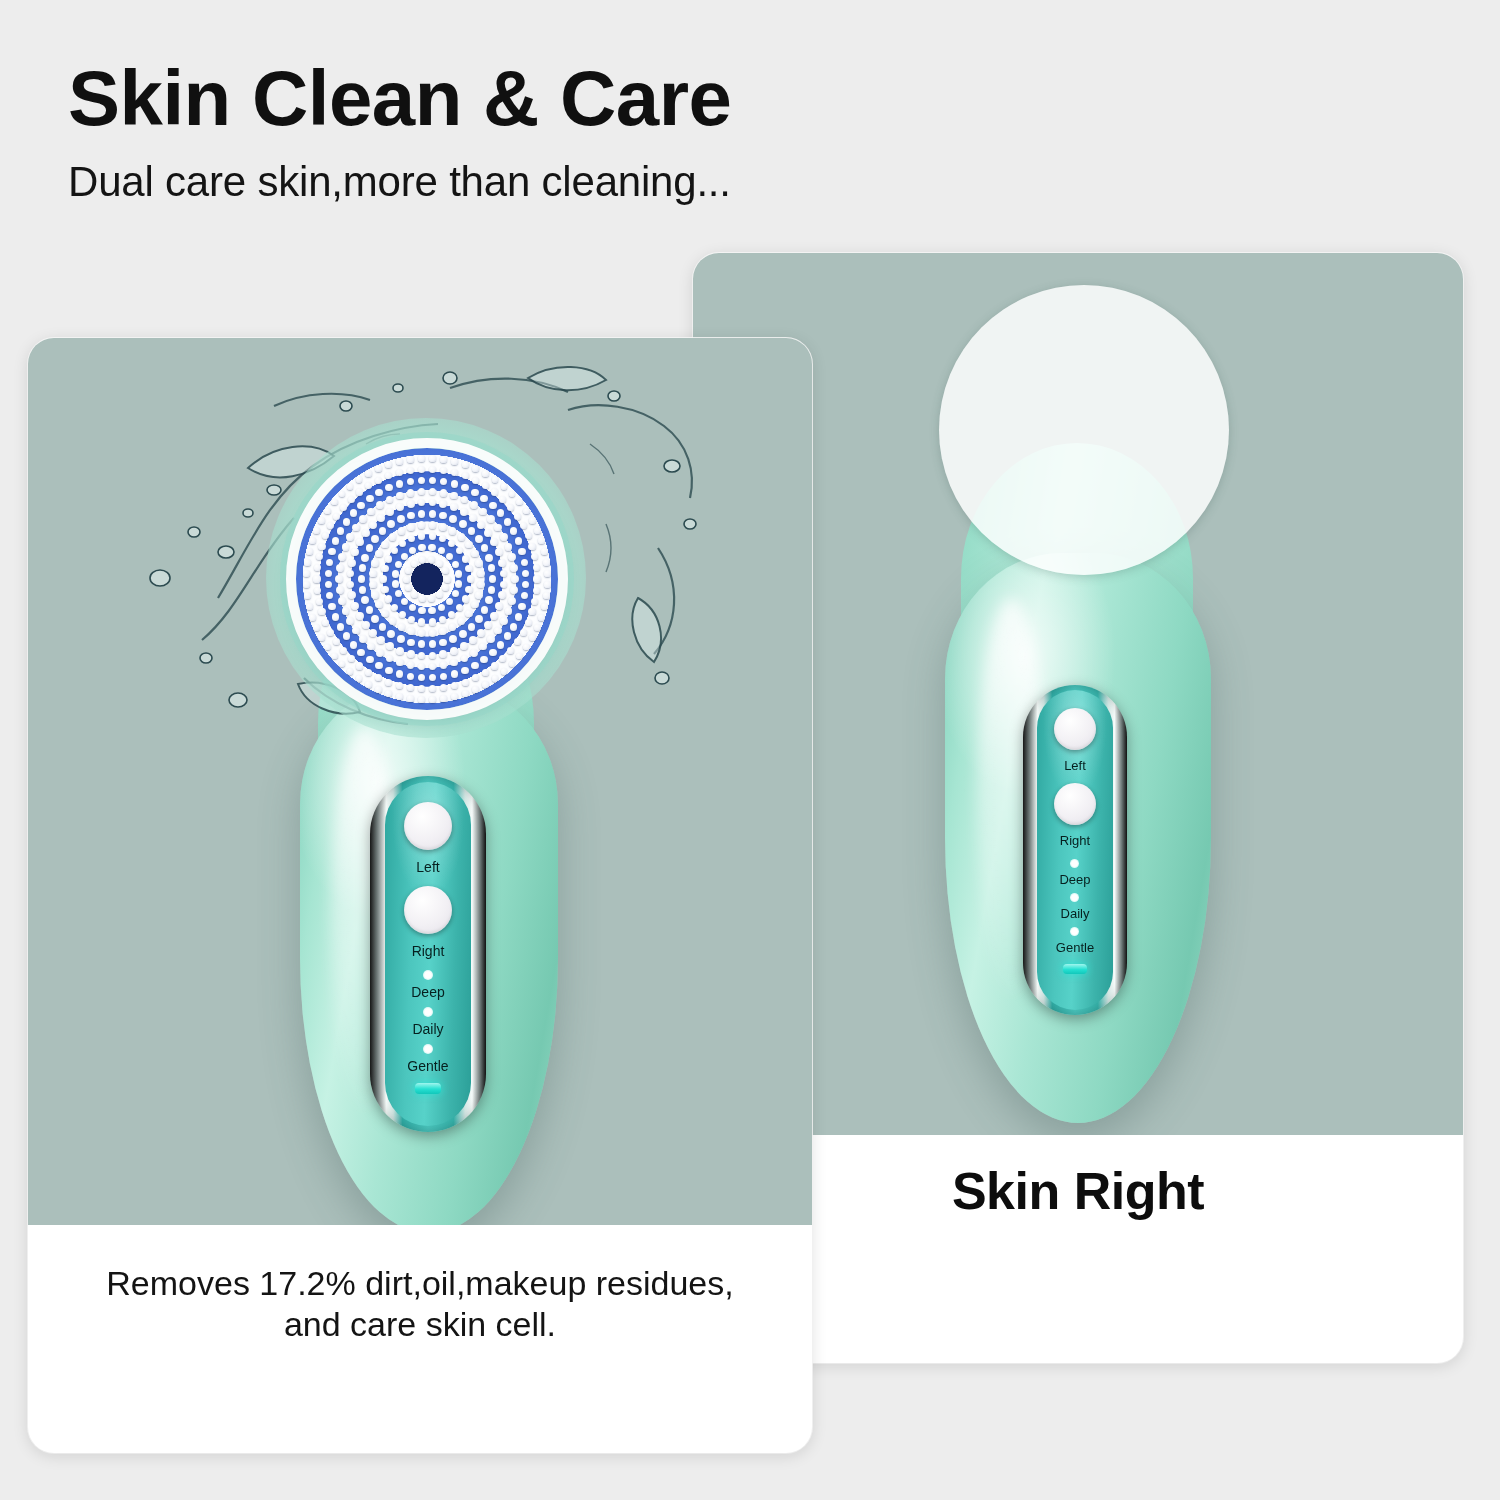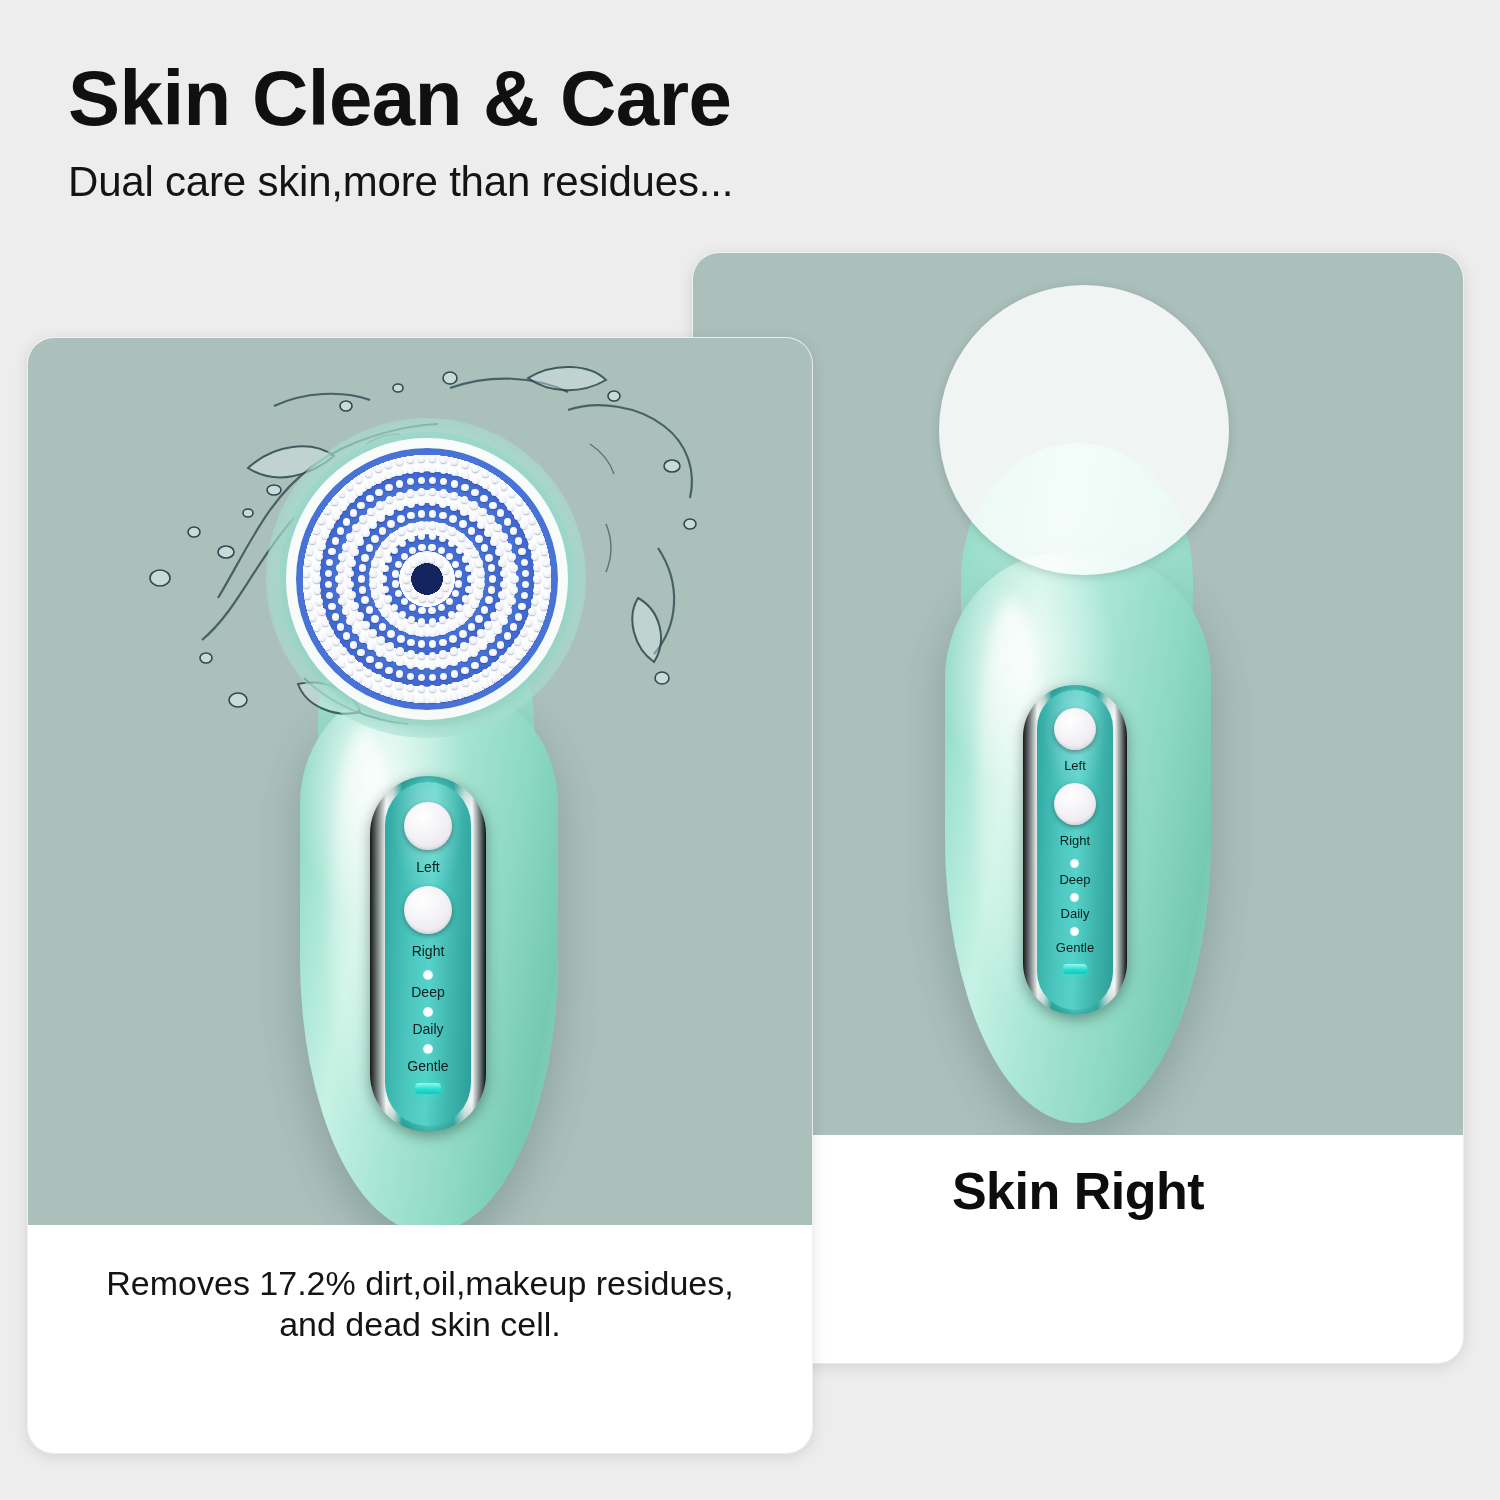--- a/index.html
+++ b/index.html
@@ -204,21 +204,21 @@
       radial-gradient(ellipse 60% 45% at 35% 22%, rgba(255,255,255,0.85), rgba(255,255,255,0) 65%),
       linear-gradient(140deg,#a9eada 0%, #bdf0e2 30%, #9fe4d2 60%, #8add c5 100%),
       linear-gradient(140deg,#a9eada,#8adcc5);
   }
 </style>
 </head>
 <body>
 
 <div class="header">
   <div class="header-title">Skin Clean &amp; Care</div>
-  <div class="header-sub">Dual care skin,more than residues...</div>
+  <div class="header-sub">Dual care skin,more than cleaning...</div>
 </div>
 
 <div class="card card-right">
   <div class="card-image">
 
     <div class="device" style="left:0;top:0;width:100%;height:100%;">
 
       <div class="neck" style="left:268px; top:190px; width:232px; height:300px;"></div>
 
       <div class="handle" style="left:252px; top:300px; width:266px; height:570px;
@@ -749,16 +749,16 @@
           <div class="pbar" style="width:26px;height:11px;margin-top:10px;"></div>
         </div>
       </div>
 
     </div>
   </div>
 
   <div class="card-caption">
     <div class="caption-sub">
       <span>Removes 17.2% dirt,oil,makeup residues,</span><br>
-      <span>and dead skin cell.</span>
+      <span>and care skin cell.</span>
     </div>
   </div>
 </div>
 
 </body></html>

